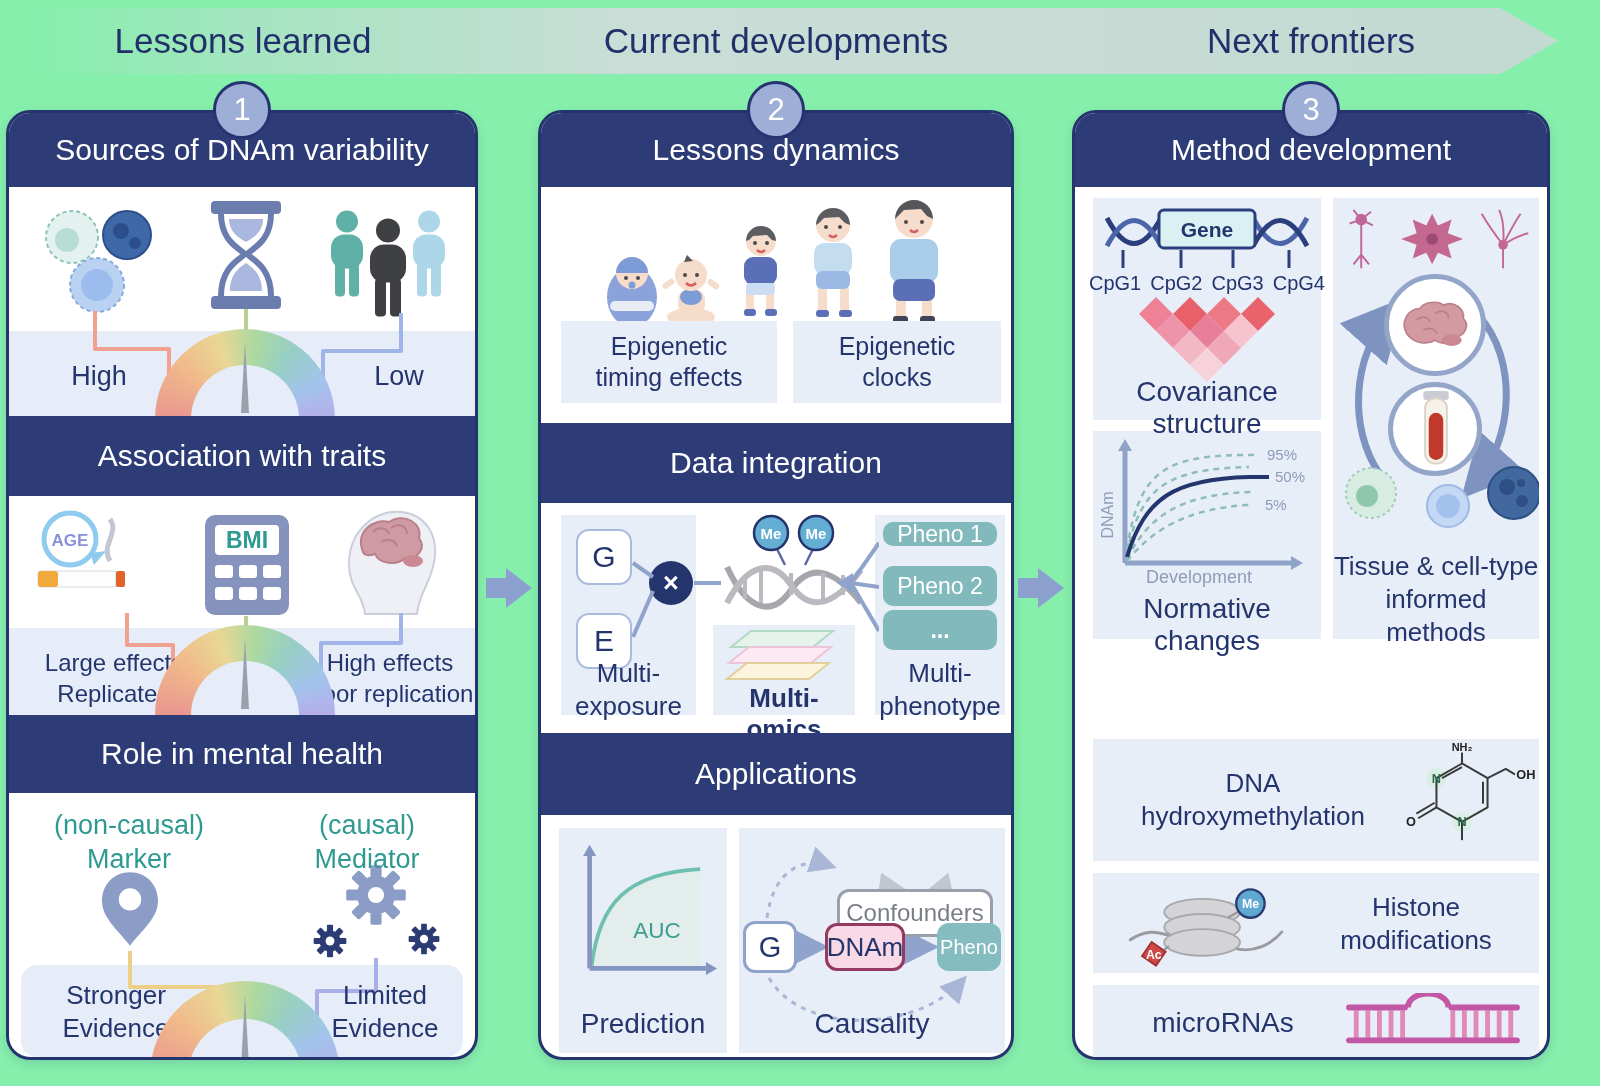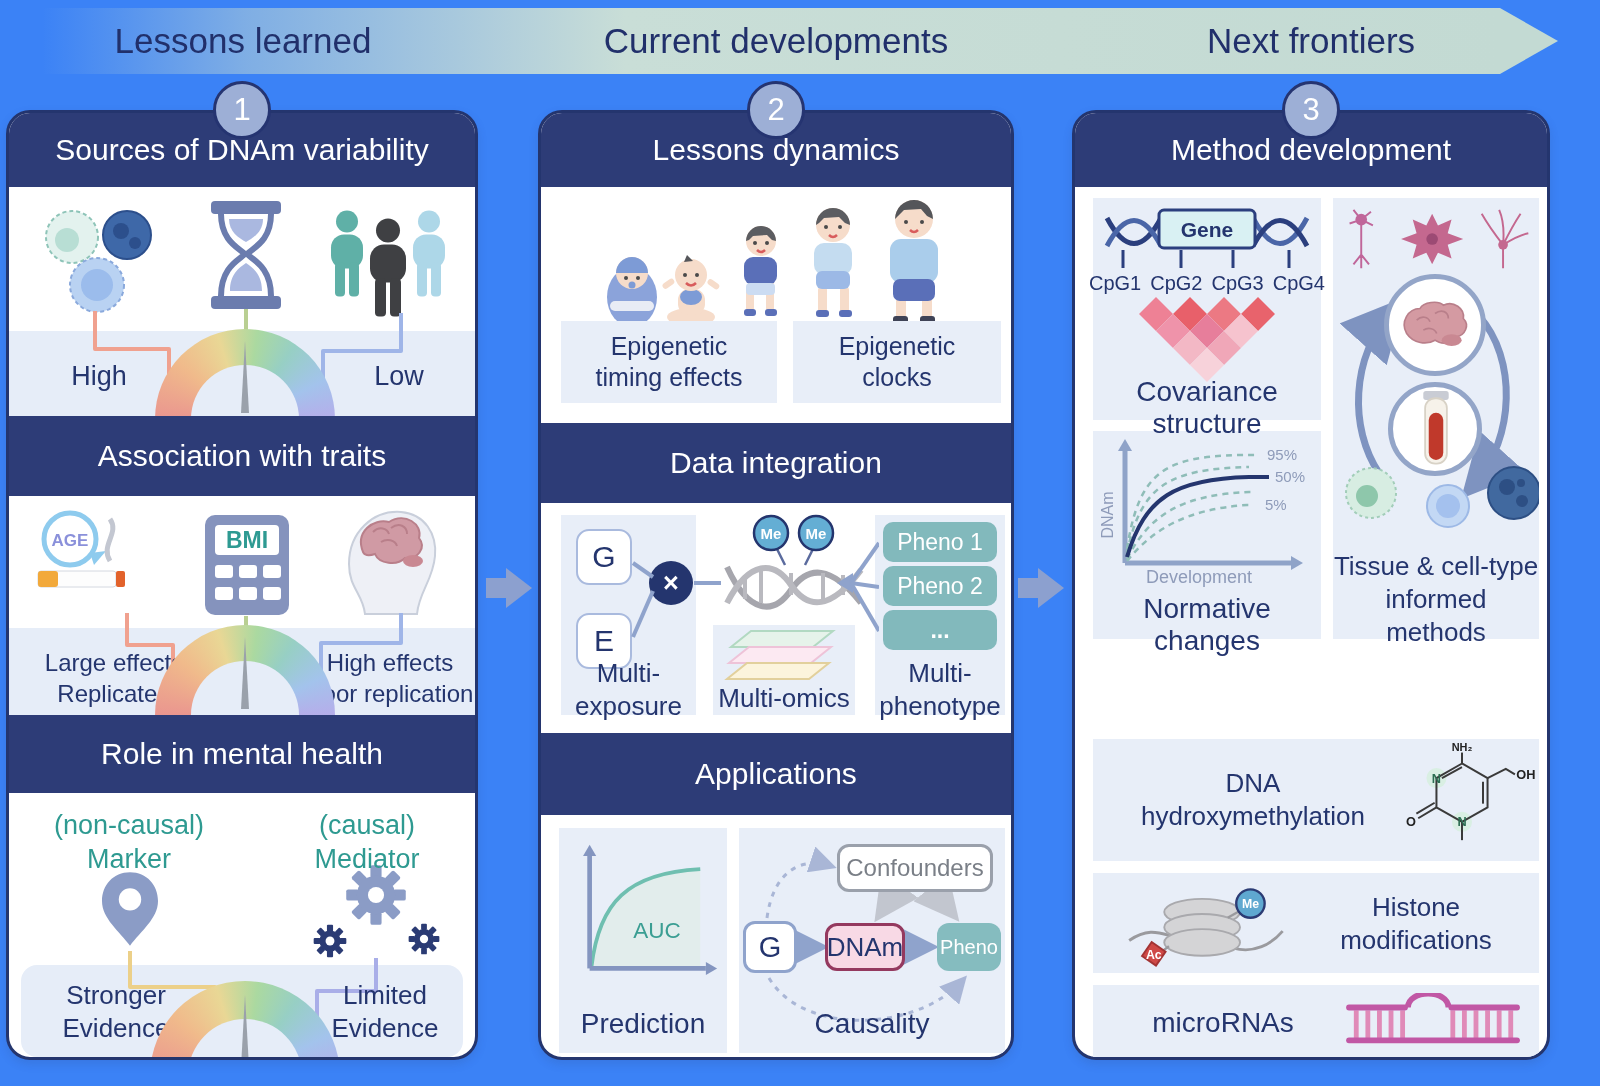--- a/index.html
+++ b/index.html
@@ -1,16 +1,16 @@
 <!DOCTYPE html>
 <html><head>
 <meta charset="utf-8">
 <style>
   html,body{margin:0;padding:0;background:#fff;}
-  #canvas{position:relative;width:1600px;height:1086px;background:#3b82f6;overflow:hidden;
+  #canvas{position:relative;width:1600px;height:1086px;background:#86efac;overflow:hidden;
           font-family:"Liberation Sans", sans-serif;color:#24356e;}
   .abs{position:absolute;}
   
   .banner{position:absolute;left:42px;top:8px;width:1458px;height:66px;
           background:linear-gradient(90deg, rgba(195,218,211,0) 0%, rgba(195,218,211,.5) 14%, #c9ded7 40%, #c3dad3 100%);}
   .banner-head{position:absolute;left:1500px;top:8px;width:0;height:0;
           border-left:58px solid #c3dad3;border-top:33px solid transparent;border-bottom:33px solid transparent;}
   .banner-title{position:absolute;top:21px;width:420px;text-align:center;
           font-size:35px;font-weight:500;color:#21306b;}
   
@@ -41,21 +41,21 @@
   .navylabel{position:absolute;text-align:center;font-size:28px;color:#24356e;z-index:2;}
   
   .chip{position:absolute;background:#82b9bc;border-radius:10px;color:#fff;font-size:23px;
         display:flex;align-items:center;justify-content:center;}
   .gbox{position:absolute;background:#fff;border:2px solid #a9bade;border-radius:13px;
         display:flex;align-items:center;justify-content:center;font-size:30px;color:#24356e;box-sizing:border-box;}
   .xcircle{position:absolute;width:44px;height:44px;border-radius:50%;background:#24356e;color:#fff;
         display:flex;align-items:center;justify-content:center;font-size:27px;font-weight:bold;}
   
   .dag-conf{position:absolute;background:#fff;border:3px solid #9aa0ab;border-radius:12px;color:#7a7f87;
-        font-size:24px;display:flex;align-items:center;justify-content:center;box-sizing:border-box;z-index:2;}
+        font-size:24px;display:flex;align-items:center;justify-content:center;box-sizing:border-box;z-index:2;margin-top:45px;}
   .dag-g{position:absolute;background:#fff;border:3px solid #8fa3cc;border-radius:12px;color:#24356e;
         font-size:29px;display:flex;align-items:center;justify-content:center;box-sizing:border-box;z-index:2;}
   .dag-dnam{position:absolute;background:#f8d9e5;border:3px solid #94395f;border-radius:12px;color:#24356e;
         font-size:26px;display:flex;align-items:center;justify-content:center;box-sizing:border-box;z-index:2;}
   .dag-pheno{position:absolute;background:#85bcbf;border-radius:12px;color:#fff;
         font-size:20px;display:flex;align-items:center;justify-content:center;z-index:2;}
   
   .colarrow{position:absolute;width:46px;height:40px;z-index:5;}
   .colarrow .tail{position:absolute;left:0;top:10px;width:20px;height:20px;background:#8ca0cf;}
   .colarrow .head{position:absolute;left:20px;top:0;width:0;height:0;
@@ -361,25 +361,25 @@
       <text x="52" y="28" text-anchor="middle" font-size="15" font-weight="bold" fill="#fff">Me</text>
       <text x="97" y="28" text-anchor="middle" font-size="15" font-weight="bold" fill="#fff">Me</text>
     </svg>
 
     <div class="lightbox" style="left:172px;top:512px;width:142px;height:90px;">
       <svg class="abs" style="left:4px;top:2px;" width="134" height="58" viewBox="0 0 134 58">
         <path d="M34,4 L116,4 L96,20 L14,20 Z" fill="#e6f3ea" stroke="#b2d9c2" stroke-width="2"></path>
         <path d="M32,20 L114,20 L94,36 L12,36 Z" fill="#fce9f2" stroke="#eec3d8" stroke-width="2"></path>
         <path d="M30,36 L112,36 L92,52 L10,52 Z" fill="#fcf4dc" stroke="#e2d09c" stroke-width="2"></path>
       </svg>
-      <div class="navylabel" style="left:0;top:58px;width:142px;font-size:26px;">Multi-omics</div>
+      <div class="navylabel" style="left:0;top:58px;width:142px;font-size:26px;font-weight:bold;">Multi-omics</div>
     </div>
 
     <div class="lightbox" style="left:334px;top:402px;width:130px;height:200px;"></div>
-    <div class="chip" style="left:342px;top:409px;width:114px;height:40px;">Pheno 1</div>
+    <div class="chip" style="left:342px;top:409px;width:114px;height:24px;">Pheno 1</div>
     <div class="chip" style="left:342px;top:453px;width:114px;height:40px;">Pheno 2</div>
     <div class="chip" style="left:342px;top:497px;width:114px;height:40px;font-weight:bold;">...</div>
     <div class="pair26" style="left:334px;top:544px;width:130px;">
       <div>Multi-</div>
         <div>phenotype</div>
       </div>
 
     <svg class="abs" style="left:296px;top:402px;" width="42" height="150" viewBox="0 0 42 150">
       <polygon points="0,68 16,58 16,78" fill="#8fa3cc"></polygon>
       <g stroke="#8fa3cc" stroke-width="4" fill="none">

